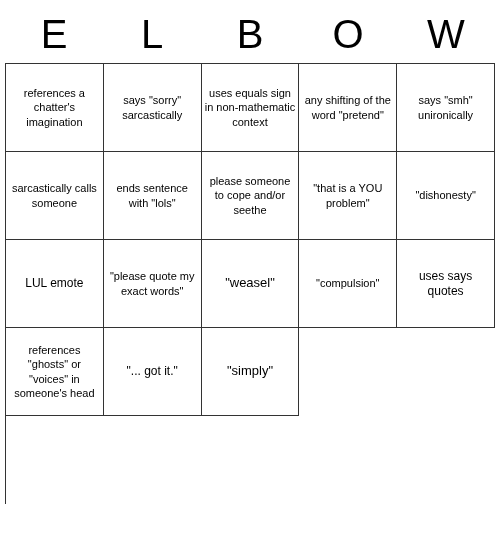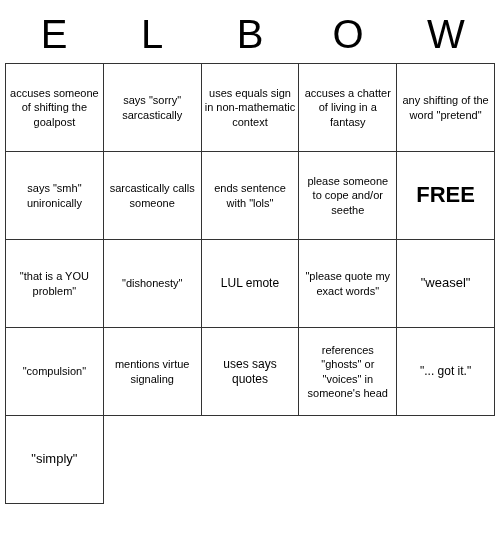--- a/index.html
+++ b/index.html
@@ -80,39 +80,36 @@
   <div class="bingo-header">
     <div class="header-cell">E</div>
     <div class="header-cell">L</div>
     <div class="header-cell">B</div>
     <div class="header-cell">O</div>
     <div class="header-cell">W</div>
   </div>
 
   <div class="bingo-grid">
 
-    <div class="bingo-cell">accuses someone of shifting the goalpost</div>
+    <div class="bingo-cell">references a chatter's imagination</div>
     <div class="bingo-cell">says "sorry" sarcastically</div>
     <div class="bingo-cell">uses equals sign in non-mathematic context</div>
 
-    <div class="bingo-cell">accuses a chatter of living in a fantasy</div>
     <div class="bingo-cell">any shifting of the word "pretend"</div>
     <div class="bingo-cell">says "smh" unironically</div>
     <div class="bingo-cell">sarcastically calls someone</div>
     <div class="bingo-cell">ends sentence with "lols"</div>
 
     <div class="bingo-cell">please someone to cope and/or seethe</div>
-    <div class="bingo-cell free">FREE</div>
     <div class="bingo-cell">"that is a YOU problem"</div>
     <div class="bingo-cell">"dishonesty"</div>
 
     <div class="bingo-cell large-text">LUL emote</div>
     <div class="bingo-cell">"please quote my exact words"</div>
     <div class="bingo-cell medium-text">"weasel"</div>
     <div class="bingo-cell">"compulsion"</div>
-    <div class="bingo-cell">mentions virtue signaling</div>
 
     <div class="bingo-cell large-text">uses says quotes</div>
     <div class="bingo-cell">references "ghosts" or "voices" in someone's head</div>
     <div class="bingo-cell large-text">"... got it."</div>
     <div class="bingo-cell medium-text">"simply"</div>
   </div>
 </div>
 
 </body></html>

